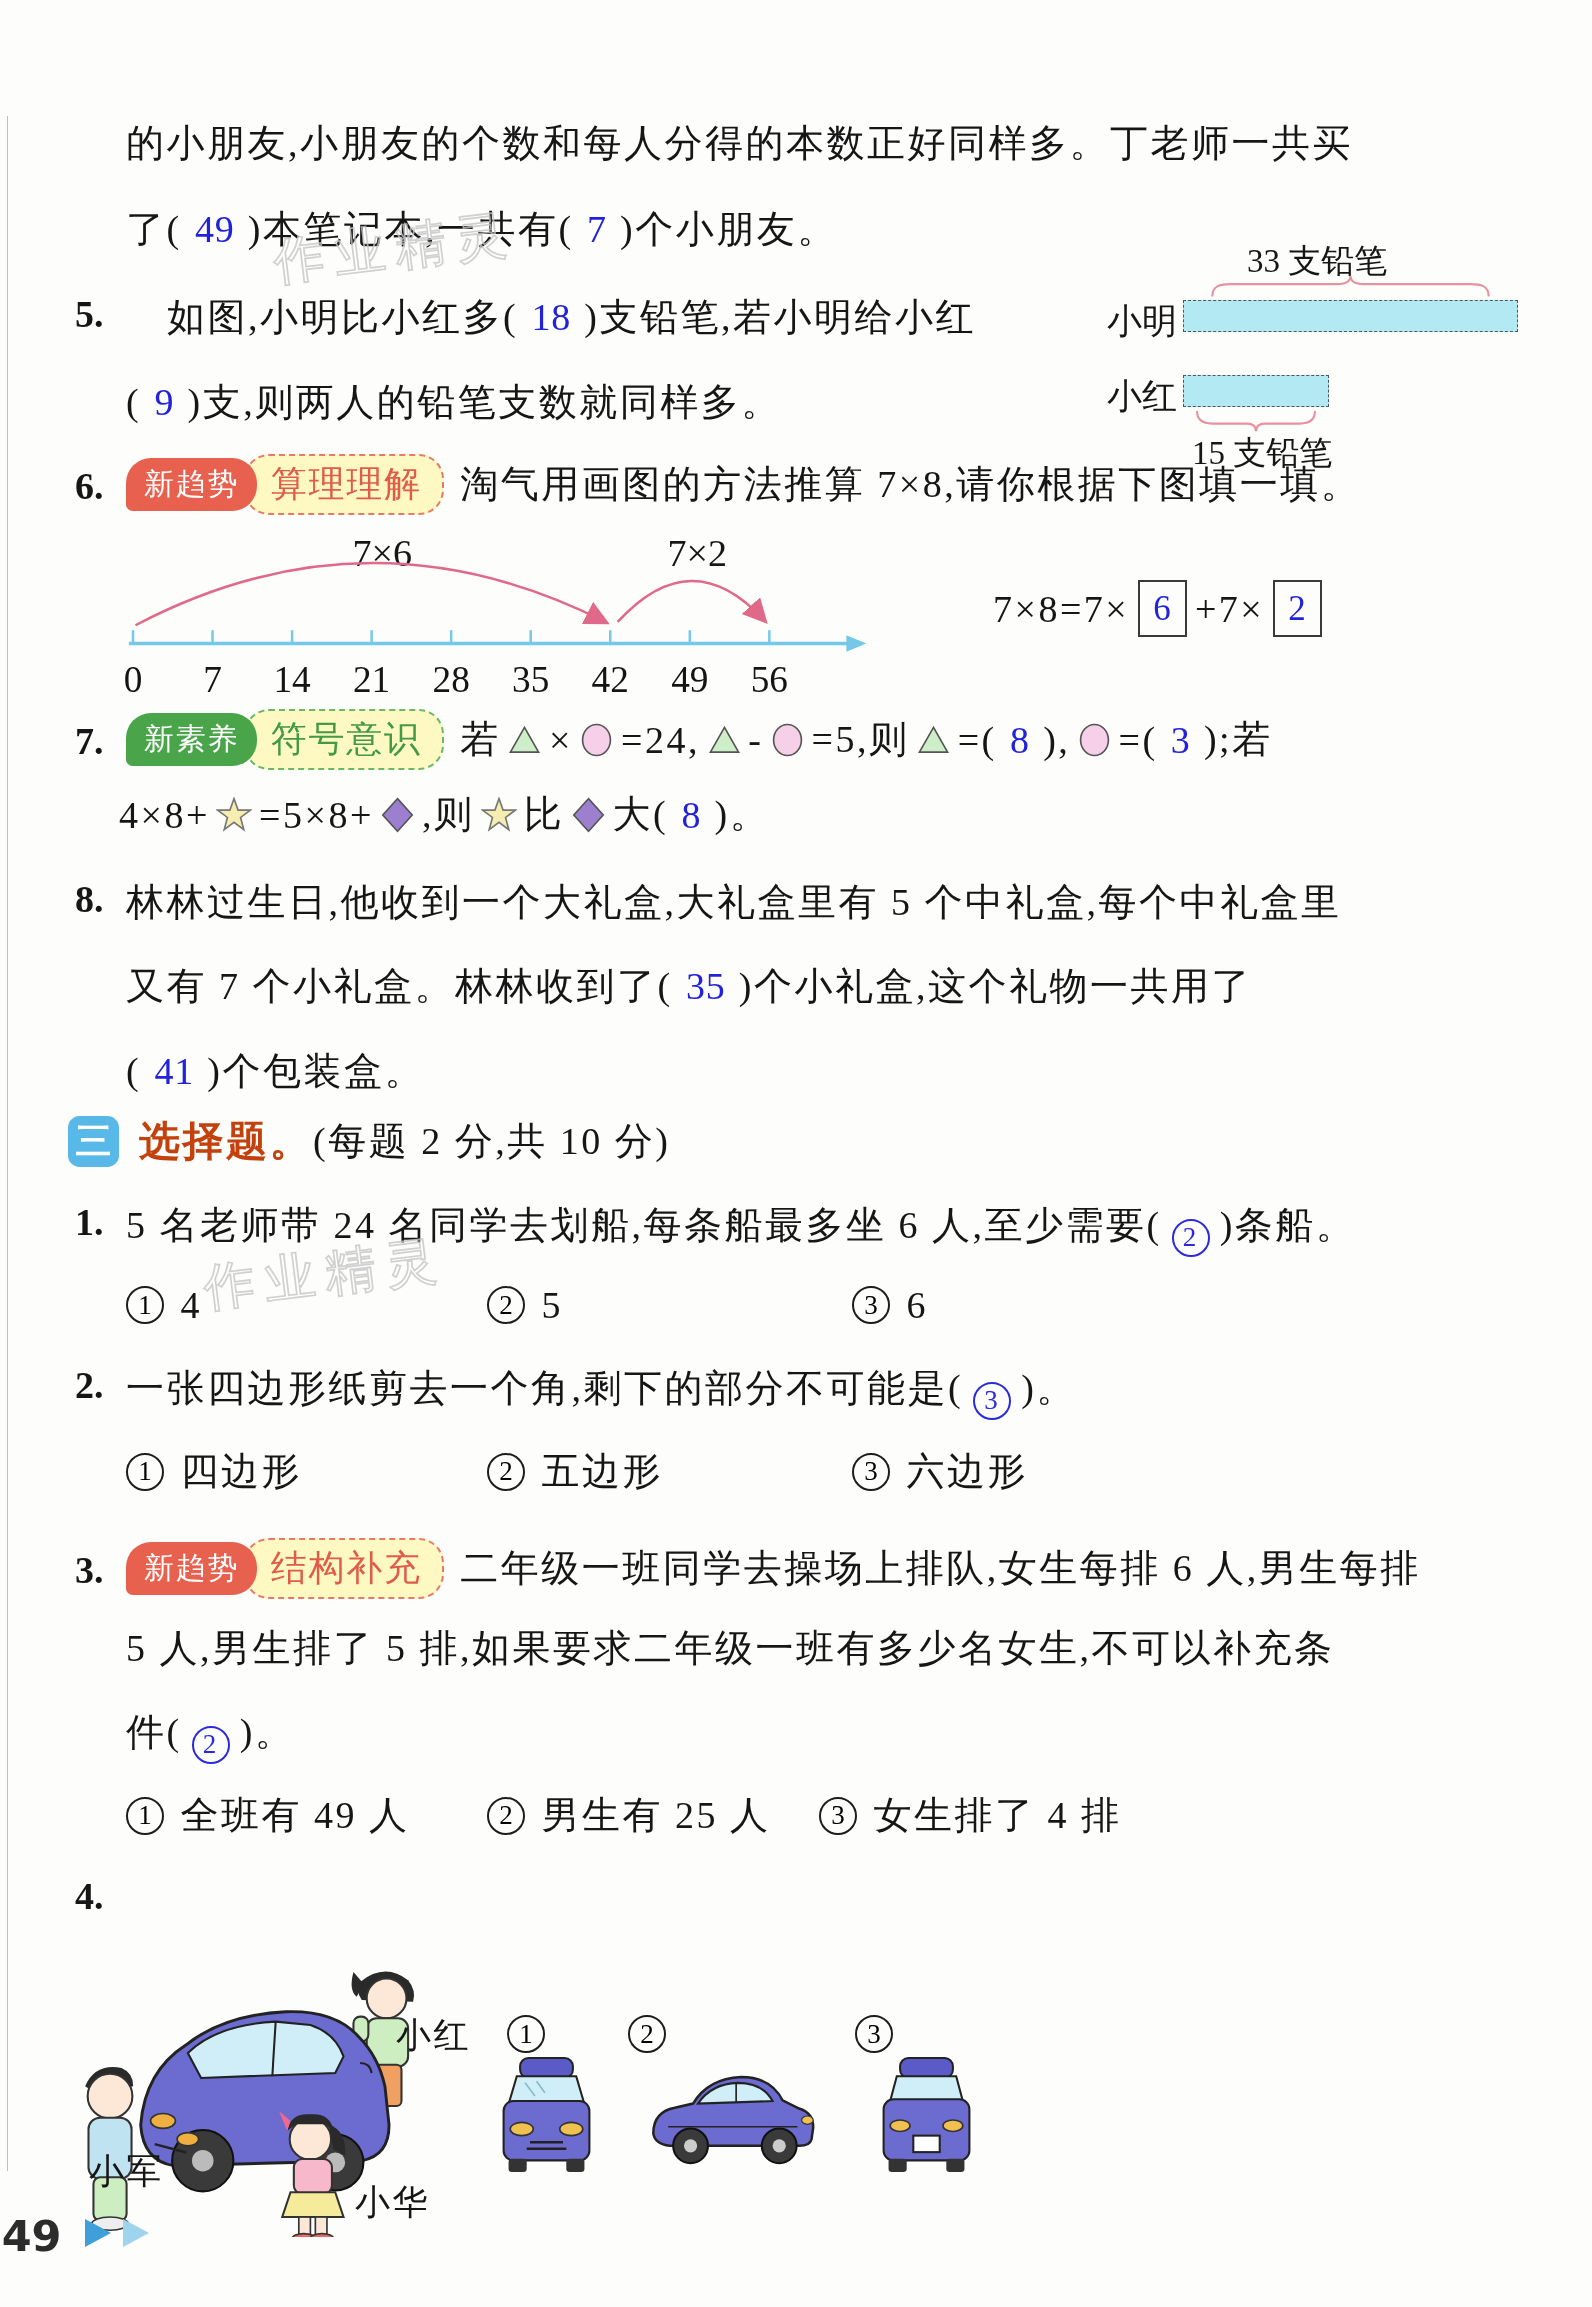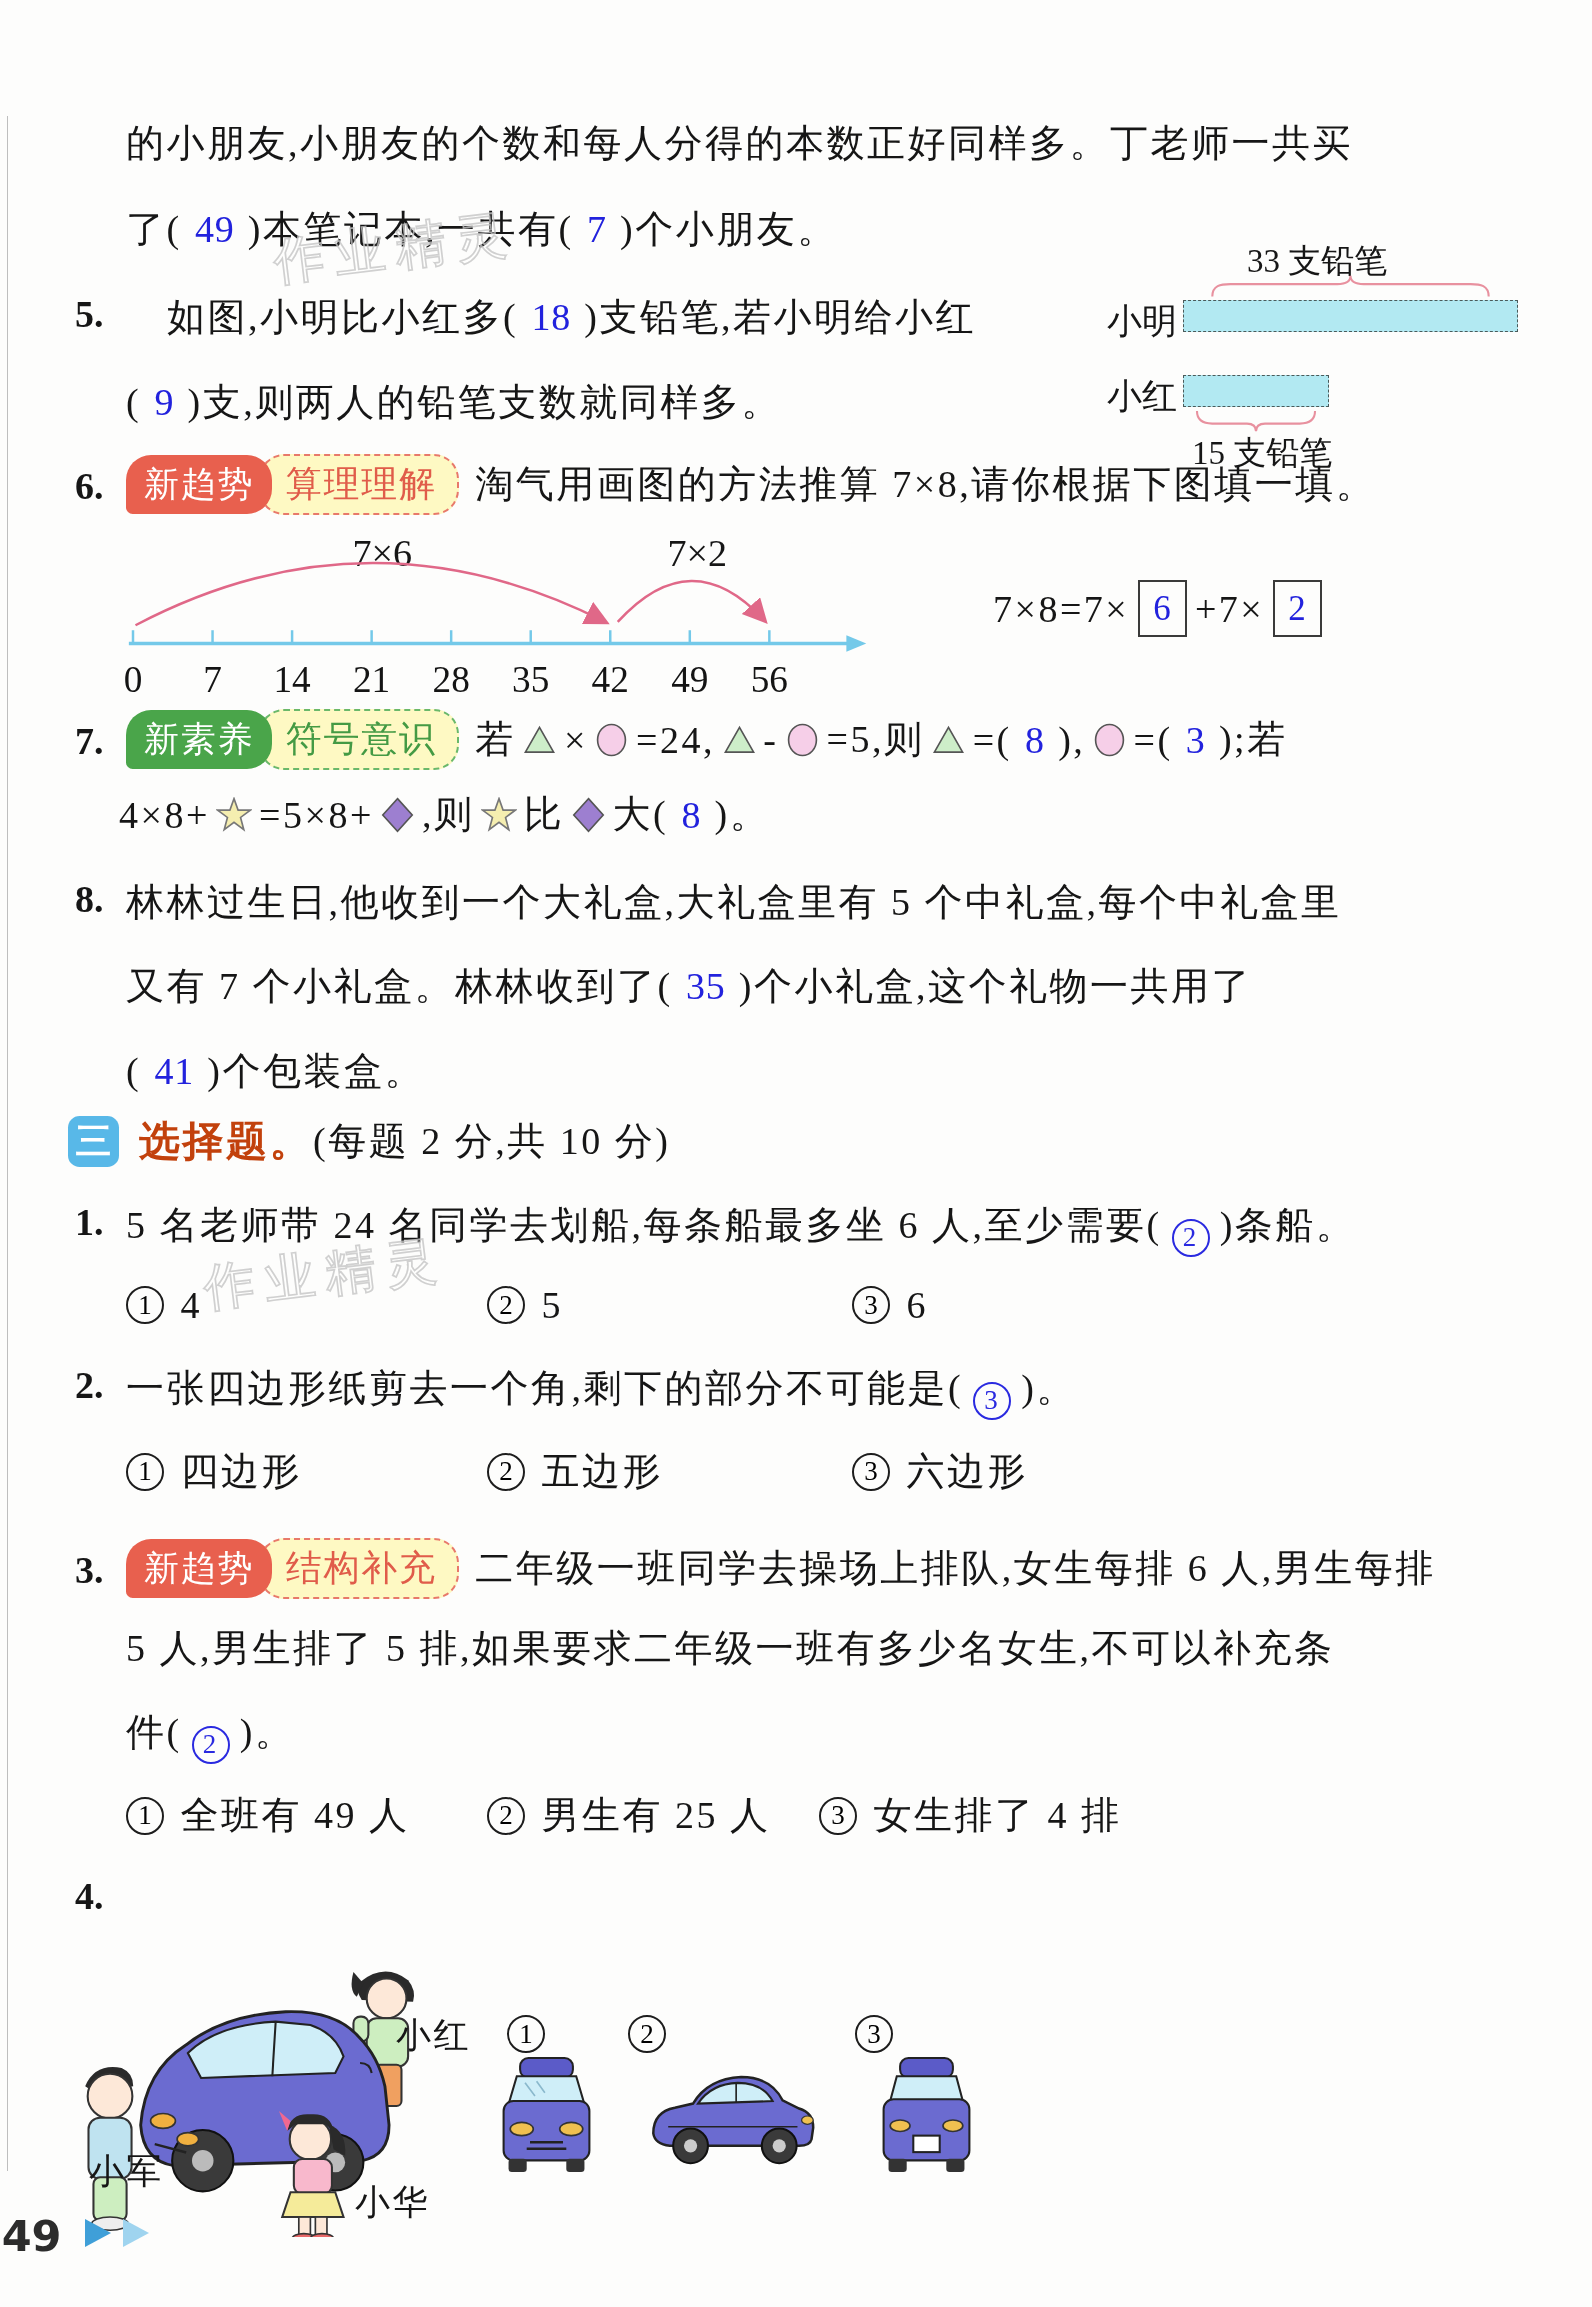--- a/index.html
+++ b/index.html
@@ -4,21 +4,21 @@
 <style>
   html,body{margin:0;padding:0;background:#e9e9e9;}
   #page{position:relative;width:1593px;height:2307px;background:#fdfdfc;overflow:hidden;
         font-family:"Liberation Serif",serif;}
   .abs{position:absolute;white-space:nowrap;}
   .txt{font-family:"Liberation Serif",serif;font-size:38px;color:#161616;letter-spacing:2.5px;}
   .qn{position:absolute;font-family:"Liberation Serif",serif;font-weight:bold;font-size:38px;color:#161616;}
   .ans{color:#2222dd;padding:0 13.3px;letter-spacing:0.8px;}
   .row{display:flex;align-items:center;}
   .badge-solid{position:relative;z-index:2;color:#fff;font-family:"Liberation Sans",sans-serif;
-    font-size:35px;padding:5.8px 18px;border-radius:25px 25px 25px 6.6px;letter-spacing:1.7px;flex:none;}
+    font-size:30px;padding:5.8px 18px;border-radius:25px 25px 25px 6.6px;letter-spacing:1.7px;flex:none;}
   .badge-dash{position:relative;z-index:1;font-family:"Liberation Sans",sans-serif;font-size:36px;
     padding:4.1px 20px 4.1px 25px;border-radius:25px;margin-left:-13.3px;letter-spacing:1.7px;background:#fef9c3;flex:none;}
   .red-s{background:#e8604e;}
   .red-d{border:2.5px dashed #e8796a;color:#e05c4a;}
   .green-s{background:#4aa54a;}
   .green-d{border:2.5px dashed #6ab86a;color:#449a44;}
   .after-badge{margin-left:16.6px;}
   .circ{display:inline-flex;align-items:center;justify-content:center;width:38px;height:38px;
     border:2.5px solid #1d1d1d;border-radius:50%;font-size:27px;font-family:"Liberation Serif",serif;
     flex:none;vertical-align:-8.3px;box-sizing:border-box;}

